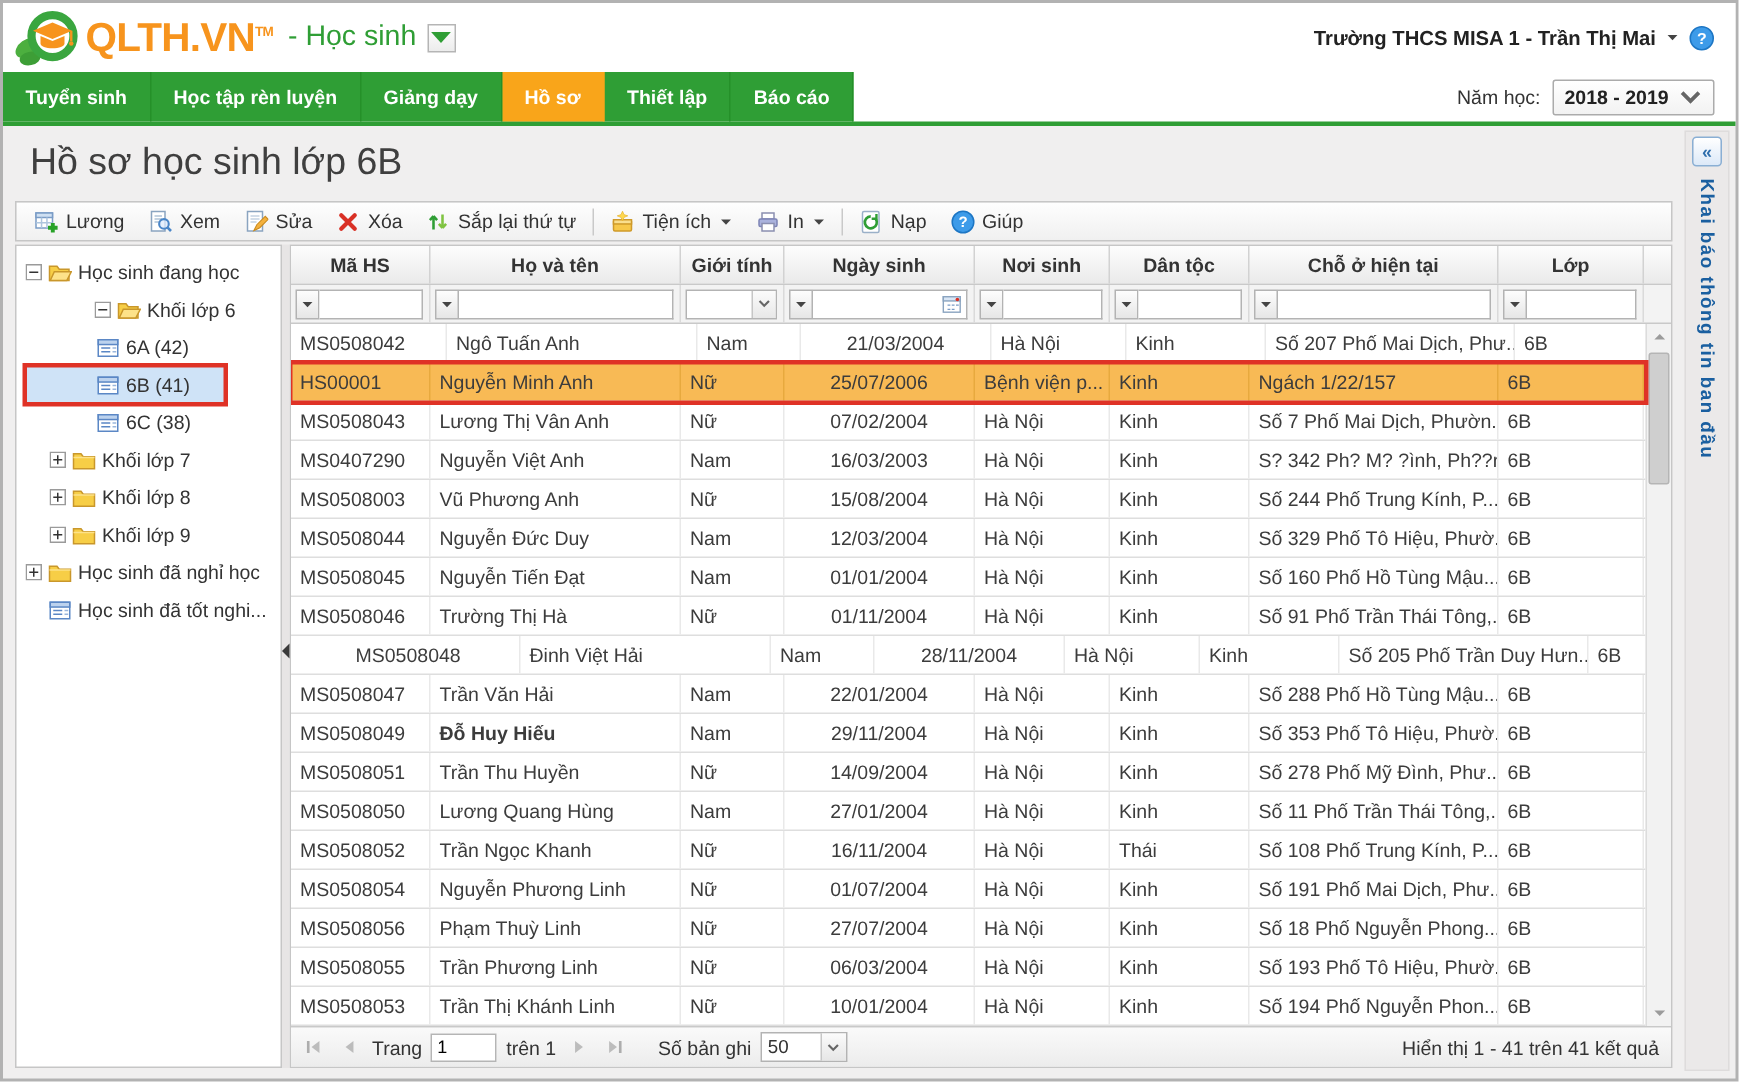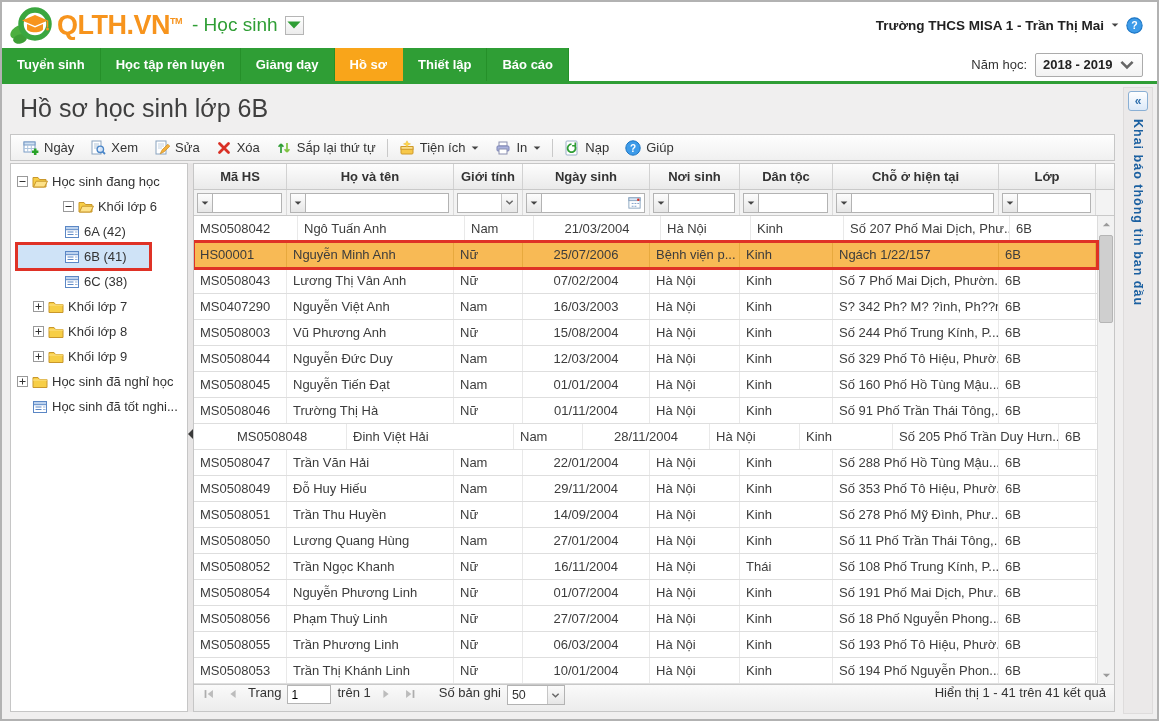--- a/index.html
+++ b/index.html
@@ -92,21 +92,21 @@
   .vscroll{width:17px;background:#f2f2f2;border-left:1px solid #dcdcdc;position:relative;flex:0 0 auto}
   .sbtn{position:absolute;left:0;width:16px;height:17px;display:flex;align-items:center;justify-content:center;cursor:pointer}
   .sbtn svg{width:9px;height:9px}
   .sbtn.up{top:0}
   .sbtn.down{bottom:0}
   .sthumb{position:absolute;left:1px;top:19px;width:14px;height:88px;background:#cfcfcf;border:1px solid #b5b5b5;
     border-radius:2px;cursor:pointer}
 
   
   .pager{height:27px;border-top:1px solid #c9c9c9;background:linear-gradient(#fafafa,#ececec);display:flex;
-    align-items:flex-start;padding:0 8px 0 6px;gap:6px;font-size:13px;color:#333;flex:0 0 auto}
+    align-items:center;padding:0 8px 0 6px;gap:6px;font-size:13px;color:#333;flex:0 0 auto}
   .pbtn{width:18px;height:18px;display:inline-flex;align-items:center;justify-content:center;cursor:pointer}
   .pbtn svg{width:14px;height:14px}
   .page-input{width:44px;height:19px;border:1px solid #b5b5b5;font-size:12px;padding:0 3px;background:#fff}
   .psize{width:58px;height:20px;border:1px solid #b3b3b3;background:#fff;display:flex;align-items:center;
     padding-left:4px;font-size:12.5px;cursor:pointer}
   .psize-caret{margin-left:auto;width:17px;height:18px;background:linear-gradient(#fbfbfb,#e6e6e6);
     border-left:1px solid #c6c6c6;display:inline-flex;align-items:center;justify-content:center}
   .psize-caret svg{width:9px;height:9px}
   .pager-summary{margin-left:auto;color:#333}
 
@@ -188,21 +188,21 @@
     <div class="toolbar">
         <div class="tbtn">
           <span class="ic">
             <svg viewBox="0 0 16 16">
               <rect x="1" y="2" width="11" height="10" fill="#fff" stroke="#7a9cc6"></rect>
               <rect x="1" y="2" width="11" height="3" fill="#cfe0f2" stroke="#7a9cc6"></rect>
               <path d="M1 8.5h11M4.7 5v7M8.3 5v7" stroke="#aec5de" fill="none"></path>
               <path d="M12.2 8.6v6.4M9 11.8h6.4" stroke="#28a228" stroke-width="2.6"></path>
             </svg>
           </span>
-          <span>Ngày</span>
+          <span>Lương</span>
         </div>
         <div class="tbtn">
           <span class="ic">
             <svg viewBox="0 0 16 16">
               <rect x="2" y="1" width="9" height="13" fill="#fff" stroke="#8aa4c0"></rect>
               <path d="M4 4h5M4 6h5M4 8h3" stroke="#b0c4d8"></path>
               <circle cx="10.3" cy="9.3" r="3.2" fill="#dceafc" fill-opacity="0.75" stroke="#4a86c8" stroke-width="1.4"></circle>
               <path d="M12.6 11.6L15 14" stroke="#4a86c8" stroke-width="1.8"></path>
             </svg>
           </span>
@@ -632,21 +632,21 @@
                 <div class="gcell" style="width: 167px;">Trần Văn Hải</div>
                 <div class="gcell" style="width: 69px;">Nam</div>
                 <div class="gcell center" style="width: 127px;">22/01/2004</div>
                 <div class="gcell" style="width: 90px;">Hà Nội</div>
                 <div class="gcell" style="width: 93px;">Kinh</div>
                 <div class="gcell" style="width: 166px;">Số 288 Phố Hồ Tùng Mậu...</div>
                 <div class="gcell" style="width: 97px;">6B</div>
               </div>
               <div class="grow">
                 <div class="gcell" style="width: 93px;">MS0508049</div>
-                <div class="gcell" style="width: 167px;">Đỗ Huy Hiếu</div>
+                <div class="gcell" style="width: 167px; font-weight: bold;">Đỗ Huy Hiếu</div>
                 <div class="gcell" style="width: 69px;">Nam</div>
                 <div class="gcell center" style="width: 127px;">29/11/2004</div>
                 <div class="gcell" style="width: 90px;">Hà Nội</div>
                 <div class="gcell" style="width: 93px;">Kinh</div>
                 <div class="gcell" style="width: 166px;">Số 353 Phố Tô Hiệu, Phườ...</div>
                 <div class="gcell" style="width: 97px;">6B</div>
               </div>
               <div class="grow">
                 <div class="gcell" style="width: 93px;">MS0508051</div>
                 <div class="gcell" style="width: 167px;">Trần Thu Huyền</div>

